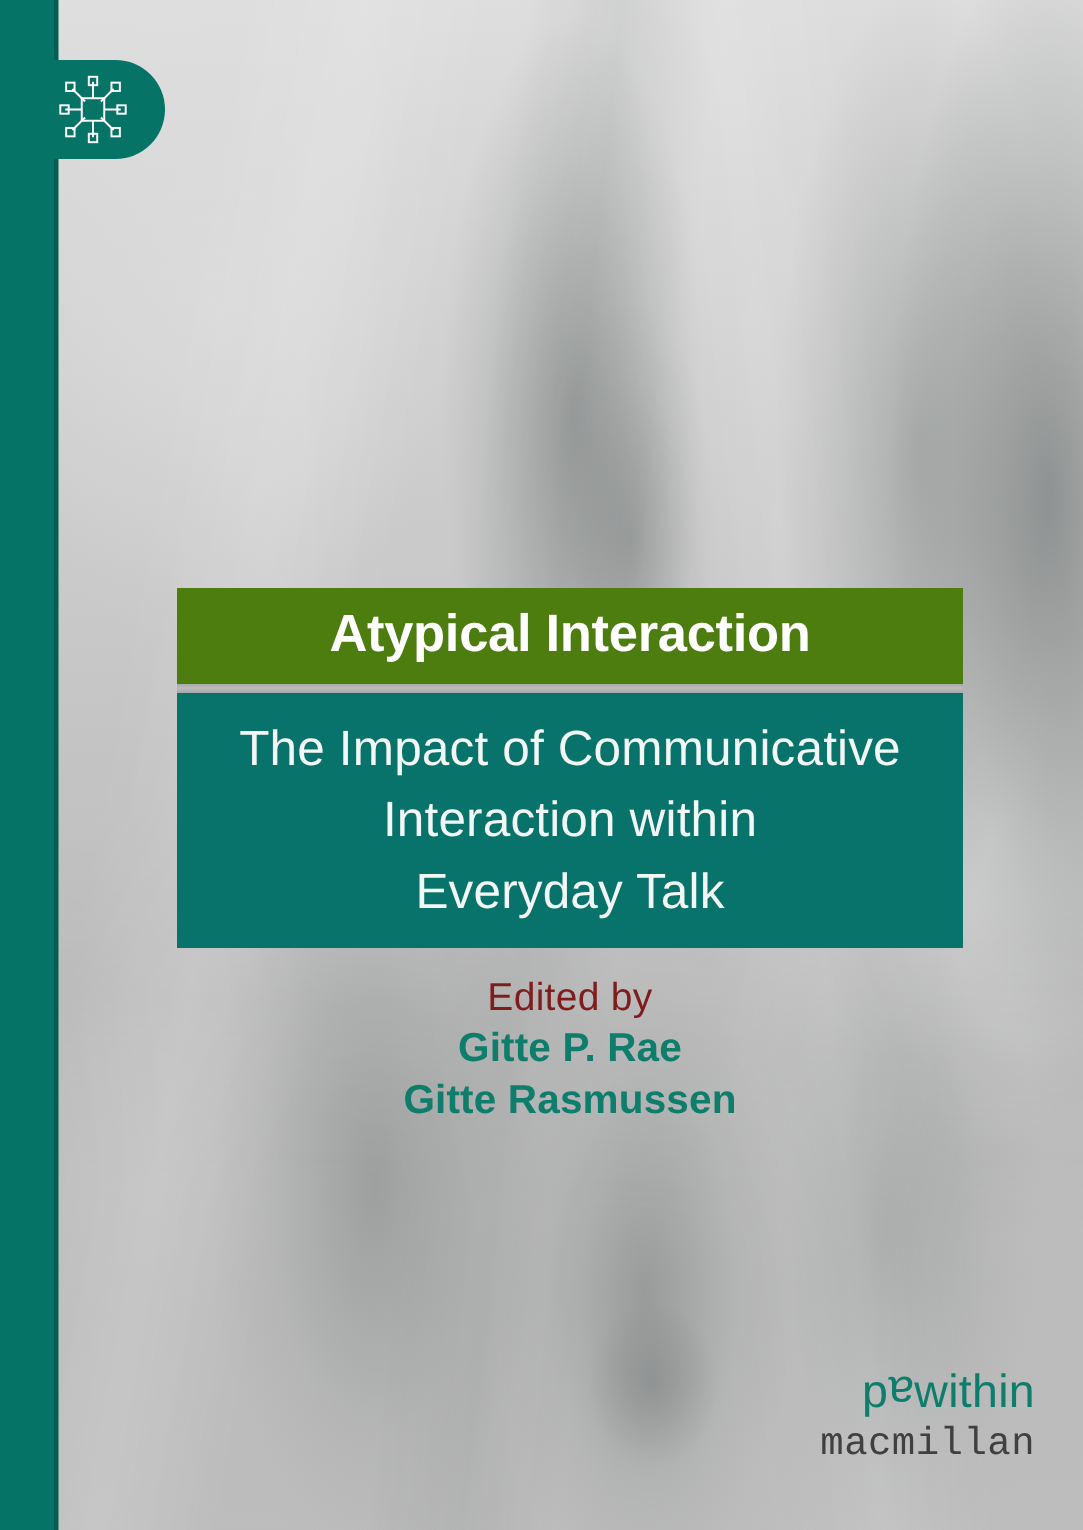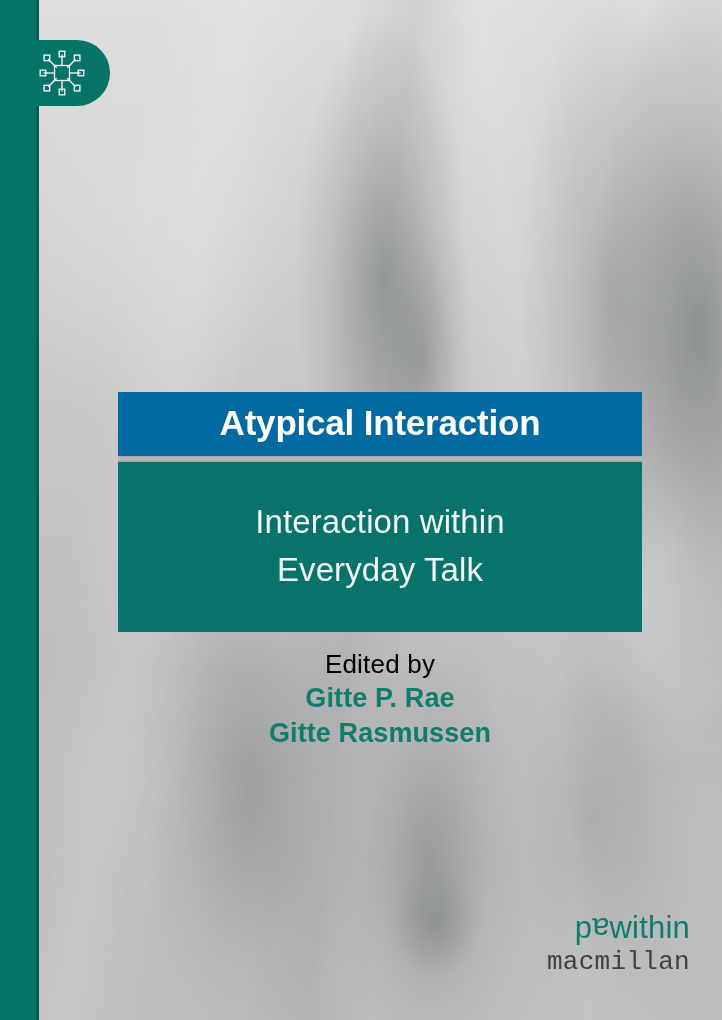--- a/index.html
+++ b/index.html
@@ -105,21 +105,21 @@
 
   
   .text-panel {
     position: absolute;
     left: 118px;
     top: 392px;
     width: 524px;
     z-index: 4;
   }
   .title-box {
-    background: #0369a1;
+    background: #4d7c0f;
     padding: 14px 18px 16px 18px;
     box-sizing: border-box;
     height: 64px;
     display: flex;
     align-items: center;
     justify-content: center;
   }
   .book-title {
     color: #ffffff;
     font-size: 35px;
@@ -155,21 +155,21 @@
   
   .editors {
     position: absolute;
     left: 118px;
     top: 648px;
     width: 524px;
     text-align: center;
     z-index: 4;
   }
   .edited-by {
-    color: #000000;
+    color: #7f1d1d;
     font-size: 26px;
     font-weight: 400;
     line-height: 1.28;
     letter-spacing: 0.2px;
   }
   .editor-name {
     color: #0e7d6c;
     font-size: 27px;
     font-weight: 700;
     line-height: 1.28;
@@ -247,20 +247,21 @@
     </svg>
   </div>
 
   <div class="text-panel">
     <div class="title-box">
       <div class="book-title">Atypical Interaction</div>
     </div>
     <div class="box-separator"></div>
     <div class="subtitle-box">
       <div class="book-subtitle">
+        <div>The Impact of Communicative</div>
         <div>Interaction within</div>
         <div>Everyday Talk</div>
       </div>
     </div>
   </div>
 
   <div class="editors">
     <div class="edited-by">Edited by</div>
     <div class="editor-name">Gitte P. Rae</div>
     <div class="editor-name">Gitte Rasmussen</div>

